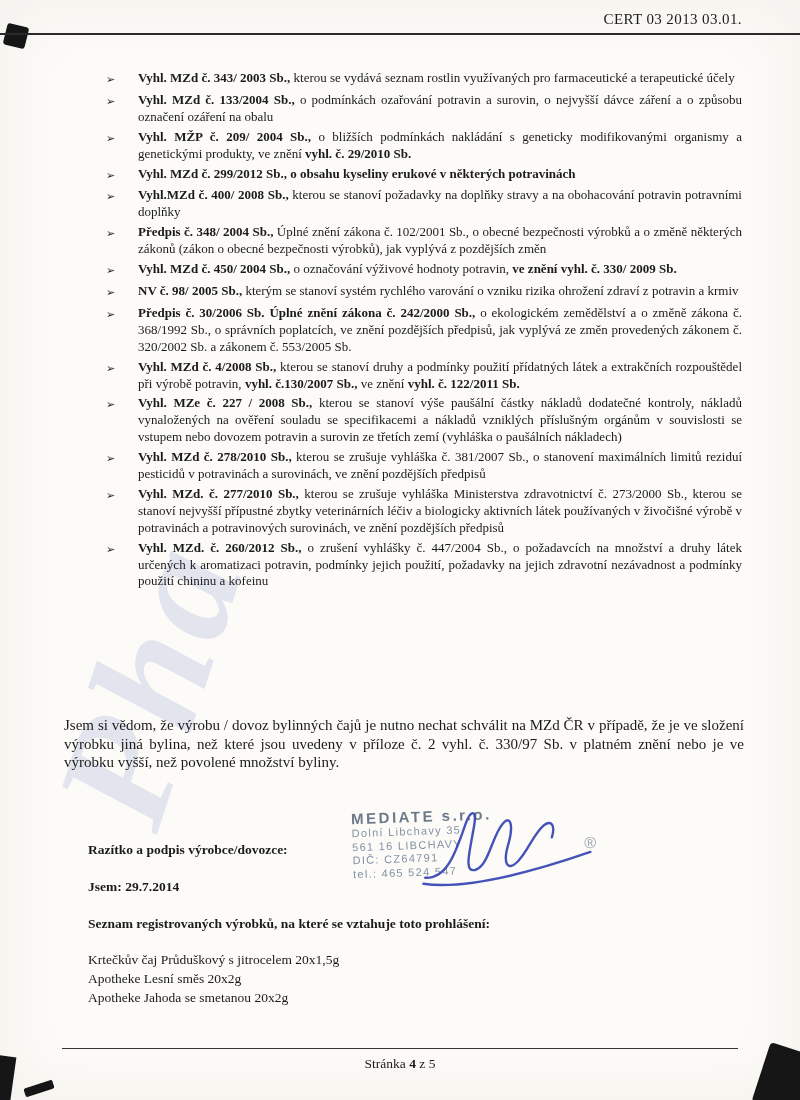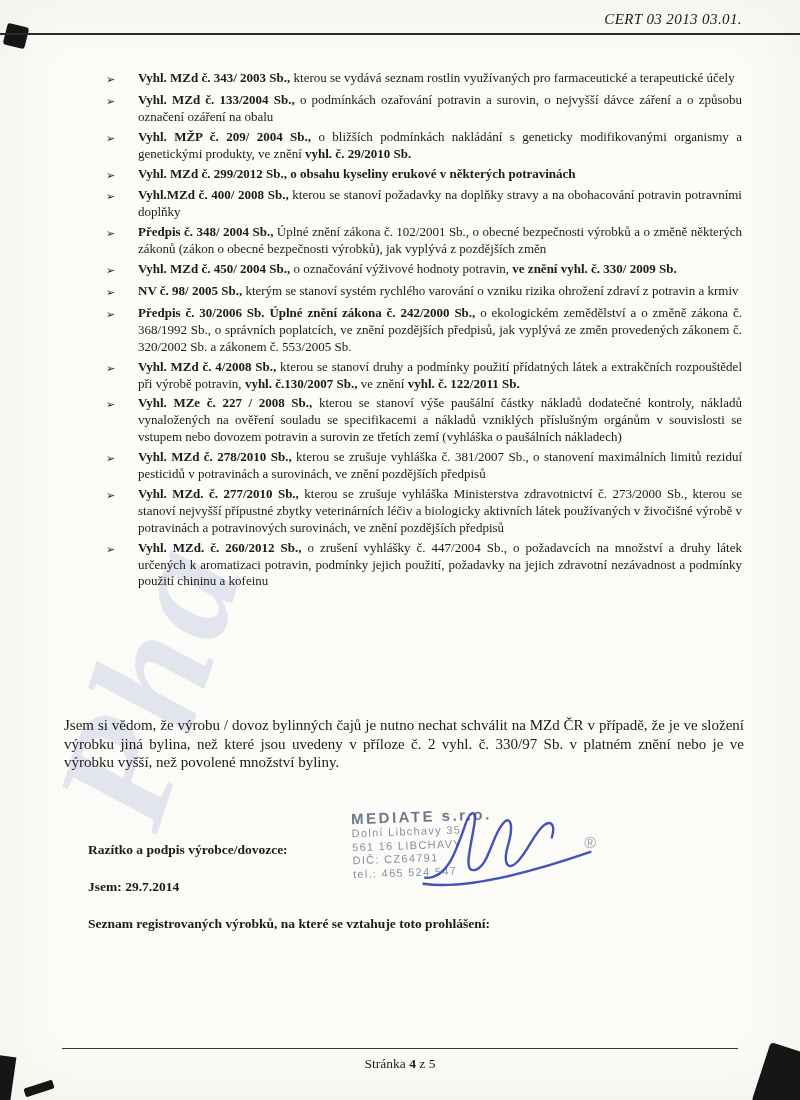--- a/index.html
+++ b/index.html
@@ -1,21 +1,21 @@
 <!DOCTYPE html>
 <html><head>
 <meta charset="utf-8">
 <style>
   *{box-sizing:border-box}
   html,body{margin:0;padding:0}
   body{width:800px;height:1100px;background:#e9e8e4}
   .page{position:relative;width:800px;height:1100px;background:#fcfbf7;overflow:hidden;
         font-family:"Liberation Serif",serif;color:#1b1b1b;
         box-shadow:inset 0 0 70px rgba(60,50,30,.06)}
-  .header-ref{position:absolute;top:11px;right:58px;font-style:italic;font-size:15px;letter-spacing:.4px}
+  .header-ref{position:absolute;top:11px;right:58px;font-size:15px;letter-spacing:.4px}
   .top-rule{position:absolute;top:33px;left:0;width:100%;height:2px;background:#2b2b2b}
 
   .list{position:absolute;top:70px;left:106px;right:58px;font-size:13px;line-height:16.9px}
   .li{display:flex;margin-bottom:3px}
   .bullet{width:32px;flex:0 0 32px;font-family:"DejaVu Sans",sans-serif;font-size:11px;padding-top:2px;color:#222}
   .li-text{flex:1;text-align:justify}
   .b{font-weight:bold}
 
   .statement{position:absolute;top:716px;left:64px;right:56px;font-size:15px;line-height:18.5px;text-align:justify;margin:0}
 
@@ -139,20 +139,25 @@
     </svg>
   </div>
 
   <div class="label lbl-datum">
     <span>Jsem:</span>
     <span>29.7.2014</span>
   </div>
 
   <div class="label lbl-seznam">Seznam registrovaných výrobků, na které se vztahuje toto prohlášení:</div>
 
+  <div class="products">
+      <div class="product">Krtečkův čaj Průduškový s jitrocelem 20x1,5g</div>
+      <div class="product">Apotheke Lesní směs 20x2g</div>
+      <div class="product">Apotheke Jahoda se smetanou 20x2g</div>
+    </div>
 
   <div class="footer-rule"></div>
   <div class="footer">
     <span>Stránka</span>
     <span class="b">4</span>
     <span>z 5</span>
   </div>
 
 </div>
 

